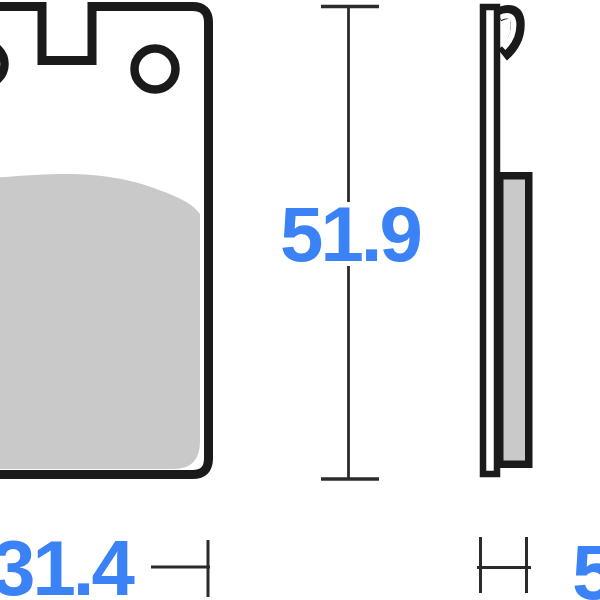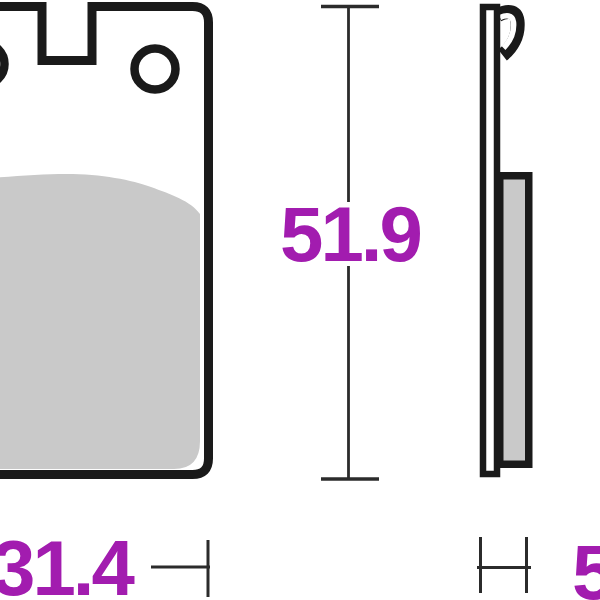--- a/index.html
+++ b/index.html
@@ -22,21 +22,21 @@
   }
   .ink-stroke { stroke: #1a1a1a; }
   .white-stroke { stroke: #ffffff; }
   .dim-stroke { stroke: #2b2b2b; }
   .dim-label {
     position: absolute;
     font-weight: bold;
     font-size: 78px;
     line-height: 64px;
     letter-spacing: -3px;
-    color: #a21caf;
+    color: #3b82f6;
     background: #ffffff;
     white-space: nowrap;
   }
   #label-height { left: 274px; top: 202px; padding: 0 6px; }
   #label-width  { left: -8px;  top: 536px; }
   #label-thickness { left: 572px; top: 540px; }
 </style>
 </head>
 <body>
 

